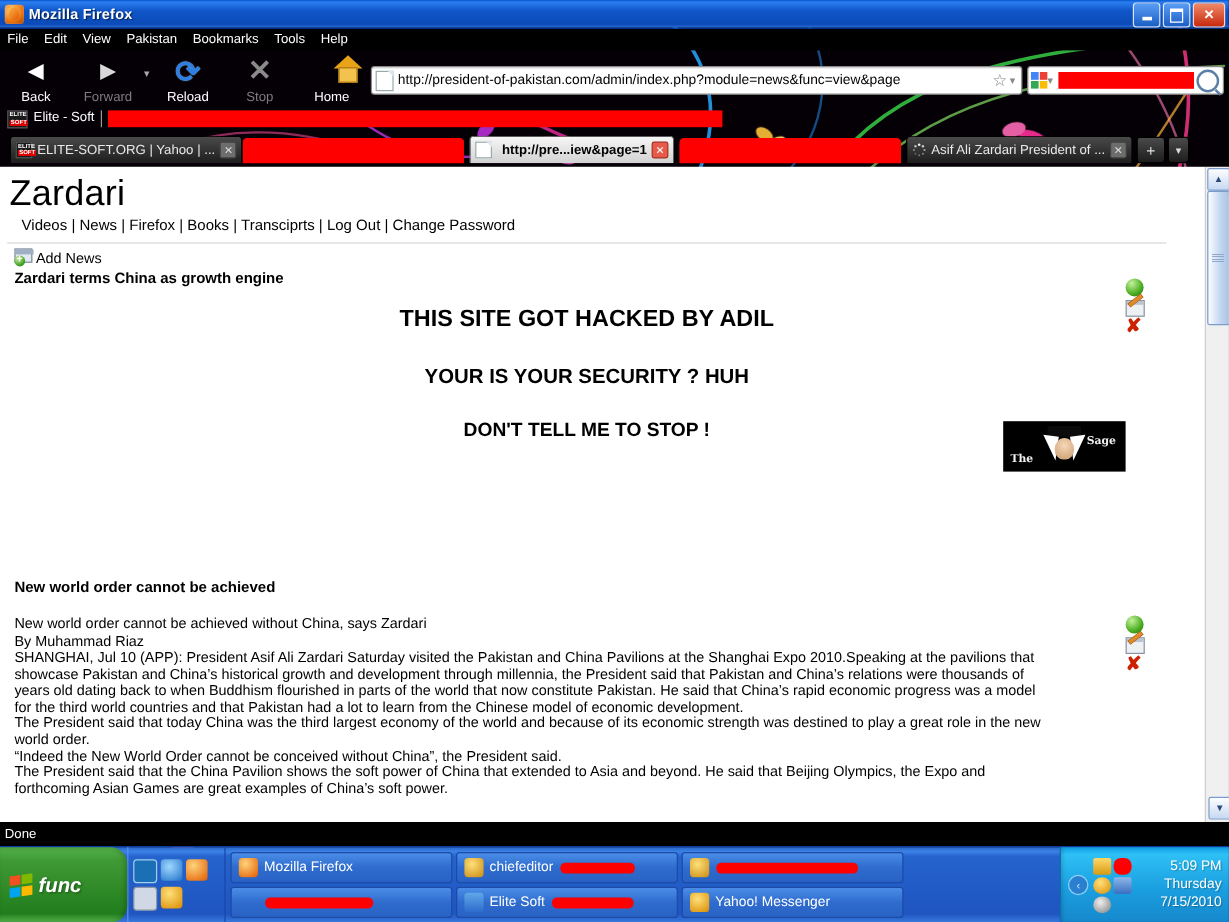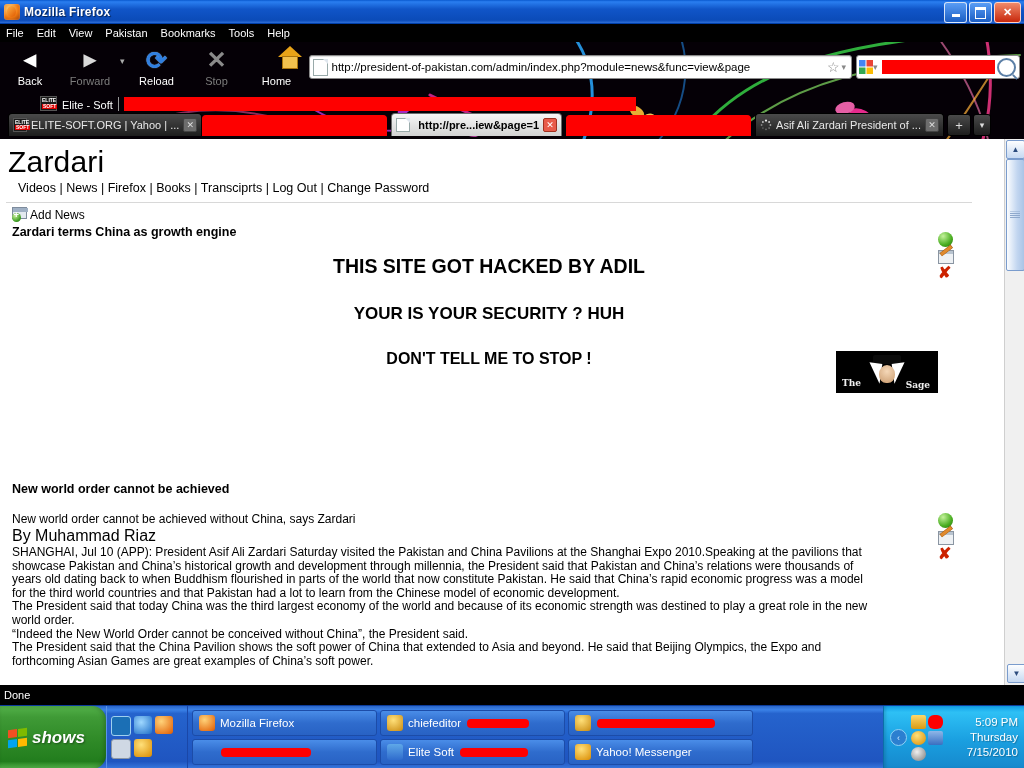--- a/index.html
+++ b/index.html
@@ -74,21 +74,21 @@
   .urltext{font-size:11.5px;color:#000;white-space:nowrap;overflow:hidden;flex:1;font-family:"Liberation Sans",sans-serif;}
   .star{color:#888;font-size:14px;margin:0 2px;}
   .dd{color:#888;font-size:9px;margin-right:2px;}
   .searchbar{width:158px;height:22px;margin:11px 4px 0 0;background:#fff;border:1px solid #8a8a8a;border-radius:3px;
     display:flex;align-items:center;padding:0 2px;flex:0 0 auto;}
   .gicon{width:14px;height:14px;flex:0 0 auto;position:relative;}
   .redact{background:#fe0000;height:14px;flex:1;margin:0 2px;}
   .magn{width:15px;height:15px;border:2px solid #5b7fa6;border-radius:50%;position:relative;flex:0 0 auto;margin-right:1px;}
   .magn::after{content:"";position:absolute;right:-4px;bottom:-3px;width:6px;height:2px;background:#5b7fa6;transform:rotate(45deg);}
   
-  .bookbar{height:19px;display:flex;align-items:flex-end;padding-left:6px;gap:5px;margin-left:34px;}
+  .bookbar{height:19px;display:flex;align-items:flex-start;padding-left:6px;gap:5px;}
   .bmicon{width:15px;height:13px;background:#1a1a1a;border:1px solid #555;display:block;position:relative;flex:0 0 auto;}
   .bmicon i{position:absolute;left:1px;top:1px;font-style:normal;font-size:5px;color:#fff;line-height:5px;font-weight:bold;}
   .bmicon b{position:absolute;left:1px;bottom:1px;font-size:5px;color:#fff;background:#d00;line-height:5px;padding:0 1px;}
   .bmlabel{color:#fff;font-size:11px;}
   .bmsep{width:1px;height:14px;background:#999;}
   .bmredact{background:#fe0000;height:14px;width:512px;}
   
   .tabbar{height:25px;display:flex;align-items:flex-end;padding-left:8px;gap:0;}
   .tab{height:22px;background:linear-gradient(to bottom,#f6f6f6,#d2d2d2);
     border:1px solid #6b6b6b;border-bottom:none;border-radius:4px 4px 0 0;
@@ -129,34 +129,34 @@
   .sagebanner .face{position:absolute;left:50%;top:4px;transform:translateX(-50%);width:34px;height:34px;}
   .sagebanner .hat{position:absolute;left:3px;top:0;width:28px;height:9px;background:#0b0b0b;border-radius:2px;}
   .sagebanner .collarL{position:absolute;left:-2px;top:8px;width:0;height:0;
     border-left:13px solid transparent;border-top:20px solid #fff;transform:rotate(8deg);}
   .sagebanner .collarR{position:absolute;right:-2px;top:8px;width:0;height:0;
     border-right:13px solid transparent;border-top:20px solid #fff;transform:rotate(-8deg);}
   .sagebanner .skin{position:absolute;left:9px;top:10px;width:16px;height:18px;border-radius:50% 50% 45% 45%;
     background:radial-gradient(circle at 50% 35%,#f5d8b8,#c99a6d);}
   .sagebanner .txtL{position:absolute;left:6px;bottom:5px;color:#efefef;font-size:9px;
     font-family:"DejaVu Serif",serif;font-weight:bold;}
-  .sagebanner .txtR{position:absolute;right:8px;bottom:3px;color:#efefef;font-size:9px;
+  .sagebanner .txtR{position:absolute;right:8px;bottom:20px;color:#efefef;font-size:9px;
     font-family:"DejaVu Serif",serif;font-weight:bold;}
   .icon-col{position:absolute;width:22px;}
   .ic-green{width:15px;height:15px;border-radius:50%;
     background:radial-gradient(circle at 34% 28%,#c4f29b,#4caf23 58%,#1f6e07);margin:0 0 3px 0;}
   .ic-edit{width:16px;height:14px;background:#eef1f4;border:1px solid #8a95a2;box-sizing:border-box;position:relative;margin:0 0 2px 0;}
   .ic-edit::before{content:"";position:absolute;left:0;top:0;width:14px;height:3px;background:#b9c4d0;}
   .ic-edit::after{content:"";position:absolute;left:2px;top:2px;width:13px;height:2.5px;background:#e08a2e;
     transform:rotate(-38deg);transform-origin:left center;box-shadow:0 0 0 .5px #a35c10;}
   .ic-x{font-size:16px;color:#cc2200;font-weight:bold;line-height:14px;font-family:"Liberation Sans",sans-serif;}
   .article{margin:0 0 0 12px;width:860px;}
   .art-title{font-size:12.5px;font-weight:bold;color:#000;}
   .art-sub{font-size:12px;color:#000;margin-top:16px;}
-  .art-by{font-size:16px;color:#000;margin-top:1px;}
+  .art-by{font-size:12px;color:#000;margin-top:1px;}
   .art-body{font-size:12px;color:#000;line-height:13.6px;margin-top:1px;}
   .art-body p{margin:0;}
   
   .vscroll{width:19px;background:#f0f0f0;border-left:1px solid #cfcfcf;position:relative;flex:0 0 auto;}
   .vs-btn{width:17px;height:17px;margin:1px;border:1px solid #7a9ccd;border-radius:2px;
     background:linear-gradient(to bottom,#fdfeff,#c6d9f2);display:flex;align-items:center;justify-content:center;
     color:#2b4b7d;font-size:8px;}
   .vs-thumb{position:absolute;left:1px;top:20px;width:17px;height:110px;border:1px solid #7a9ccd;border-radius:2px;
     background:linear-gradient(to right,#fbfdff,#c2d6f0 60%,#aac4e6);}
   .vs-grip{position:absolute;left:3px;top:50%;transform:translateY(-50%);width:10px;height:7px;
@@ -448,21 +448,21 @@
 
 <div id="taskbar">
 
   <div id="startbtn">
     <span class="winflag">
       <i style="background:#f25022"></i>
         <i style="background:#7fba00"></i>
       <i style="background:#00a4ef"></i>
         <i style="background:#ffb900"></i>
     </span>
-    <span class="slabel">shows</span>
+    <span class="slabel">func</span>
   </div>
 
   <div class="qlaunch">
     <span class="ql" style="background:#1b6fb5;border:1px solid #9fd0ef"></span>
     <span class="ql" style="background:radial-gradient(circle at 40% 35%,#9fd8ff,#1f6fc8)"></span>
     <span class="ql" style="background:radial-gradient(circle at 35% 30%,#ffd37a,#e05a00)"></span>
     <span class="ql" style="background:#cfd8e4;border:1px solid #8b97a6"></span>
     <span class="ql" style="background:radial-gradient(circle at 40% 32%,#ffe07a,#d98a00)"></span>
   </div>
 

